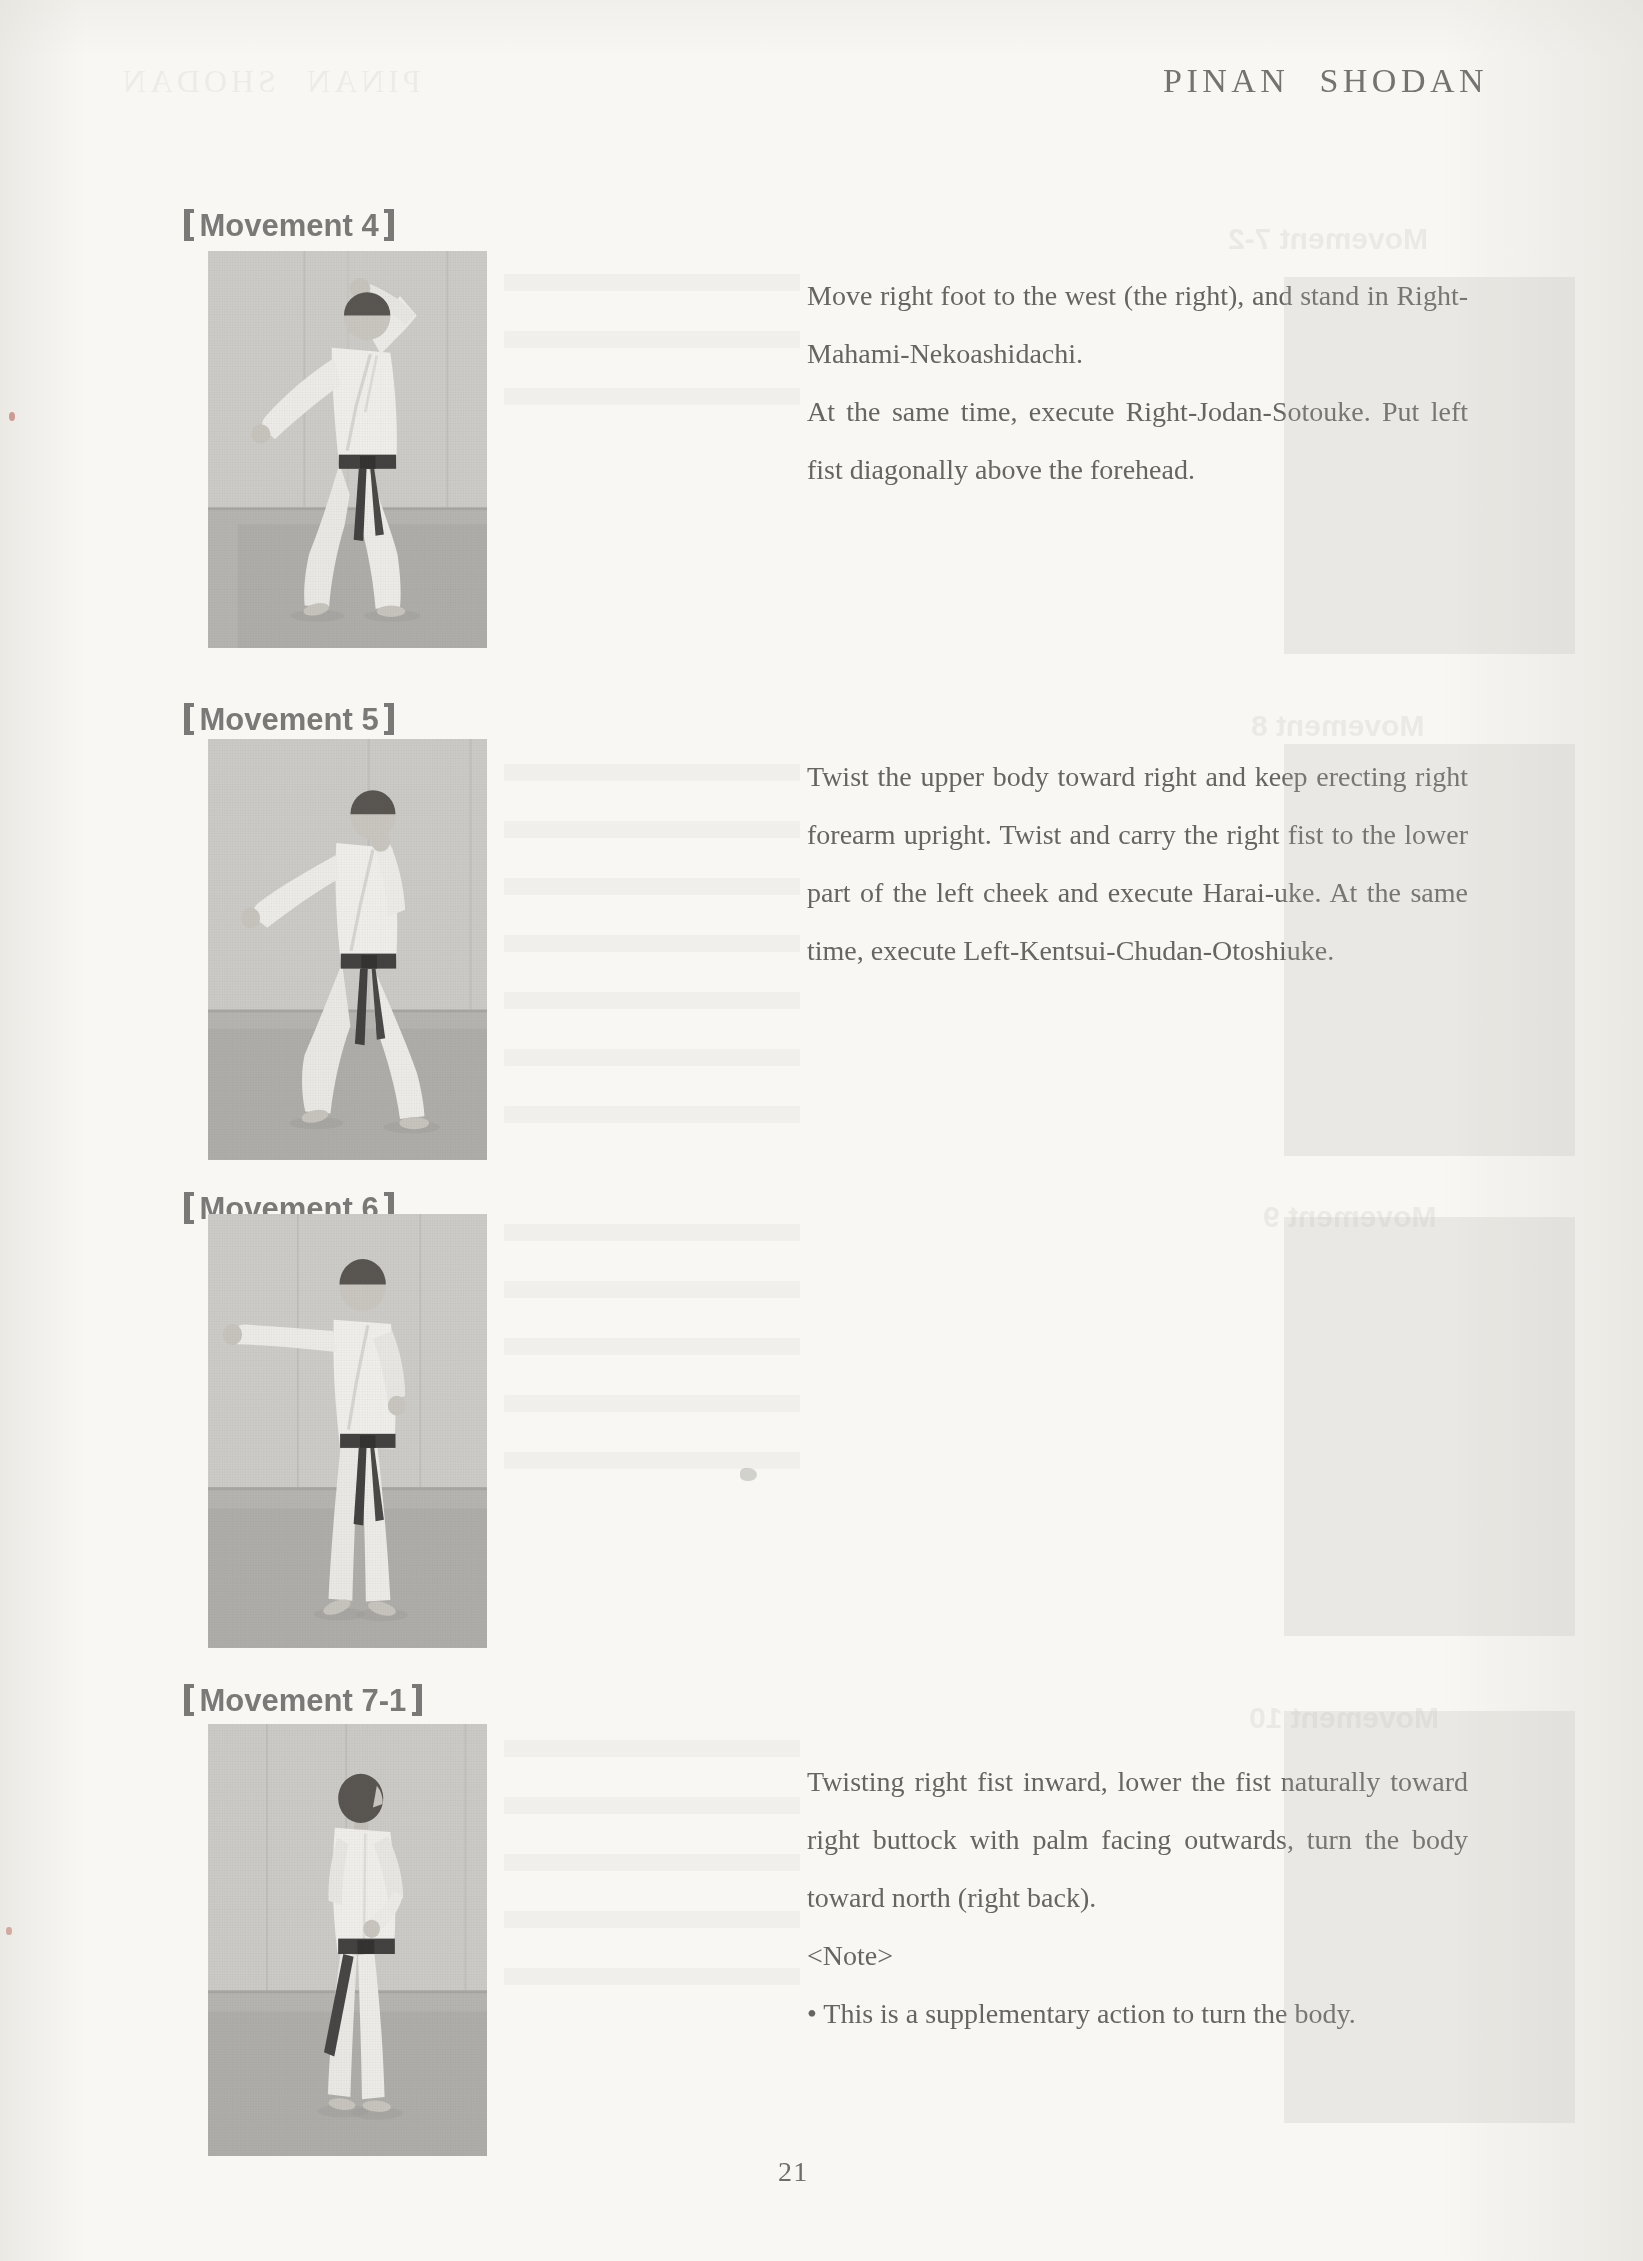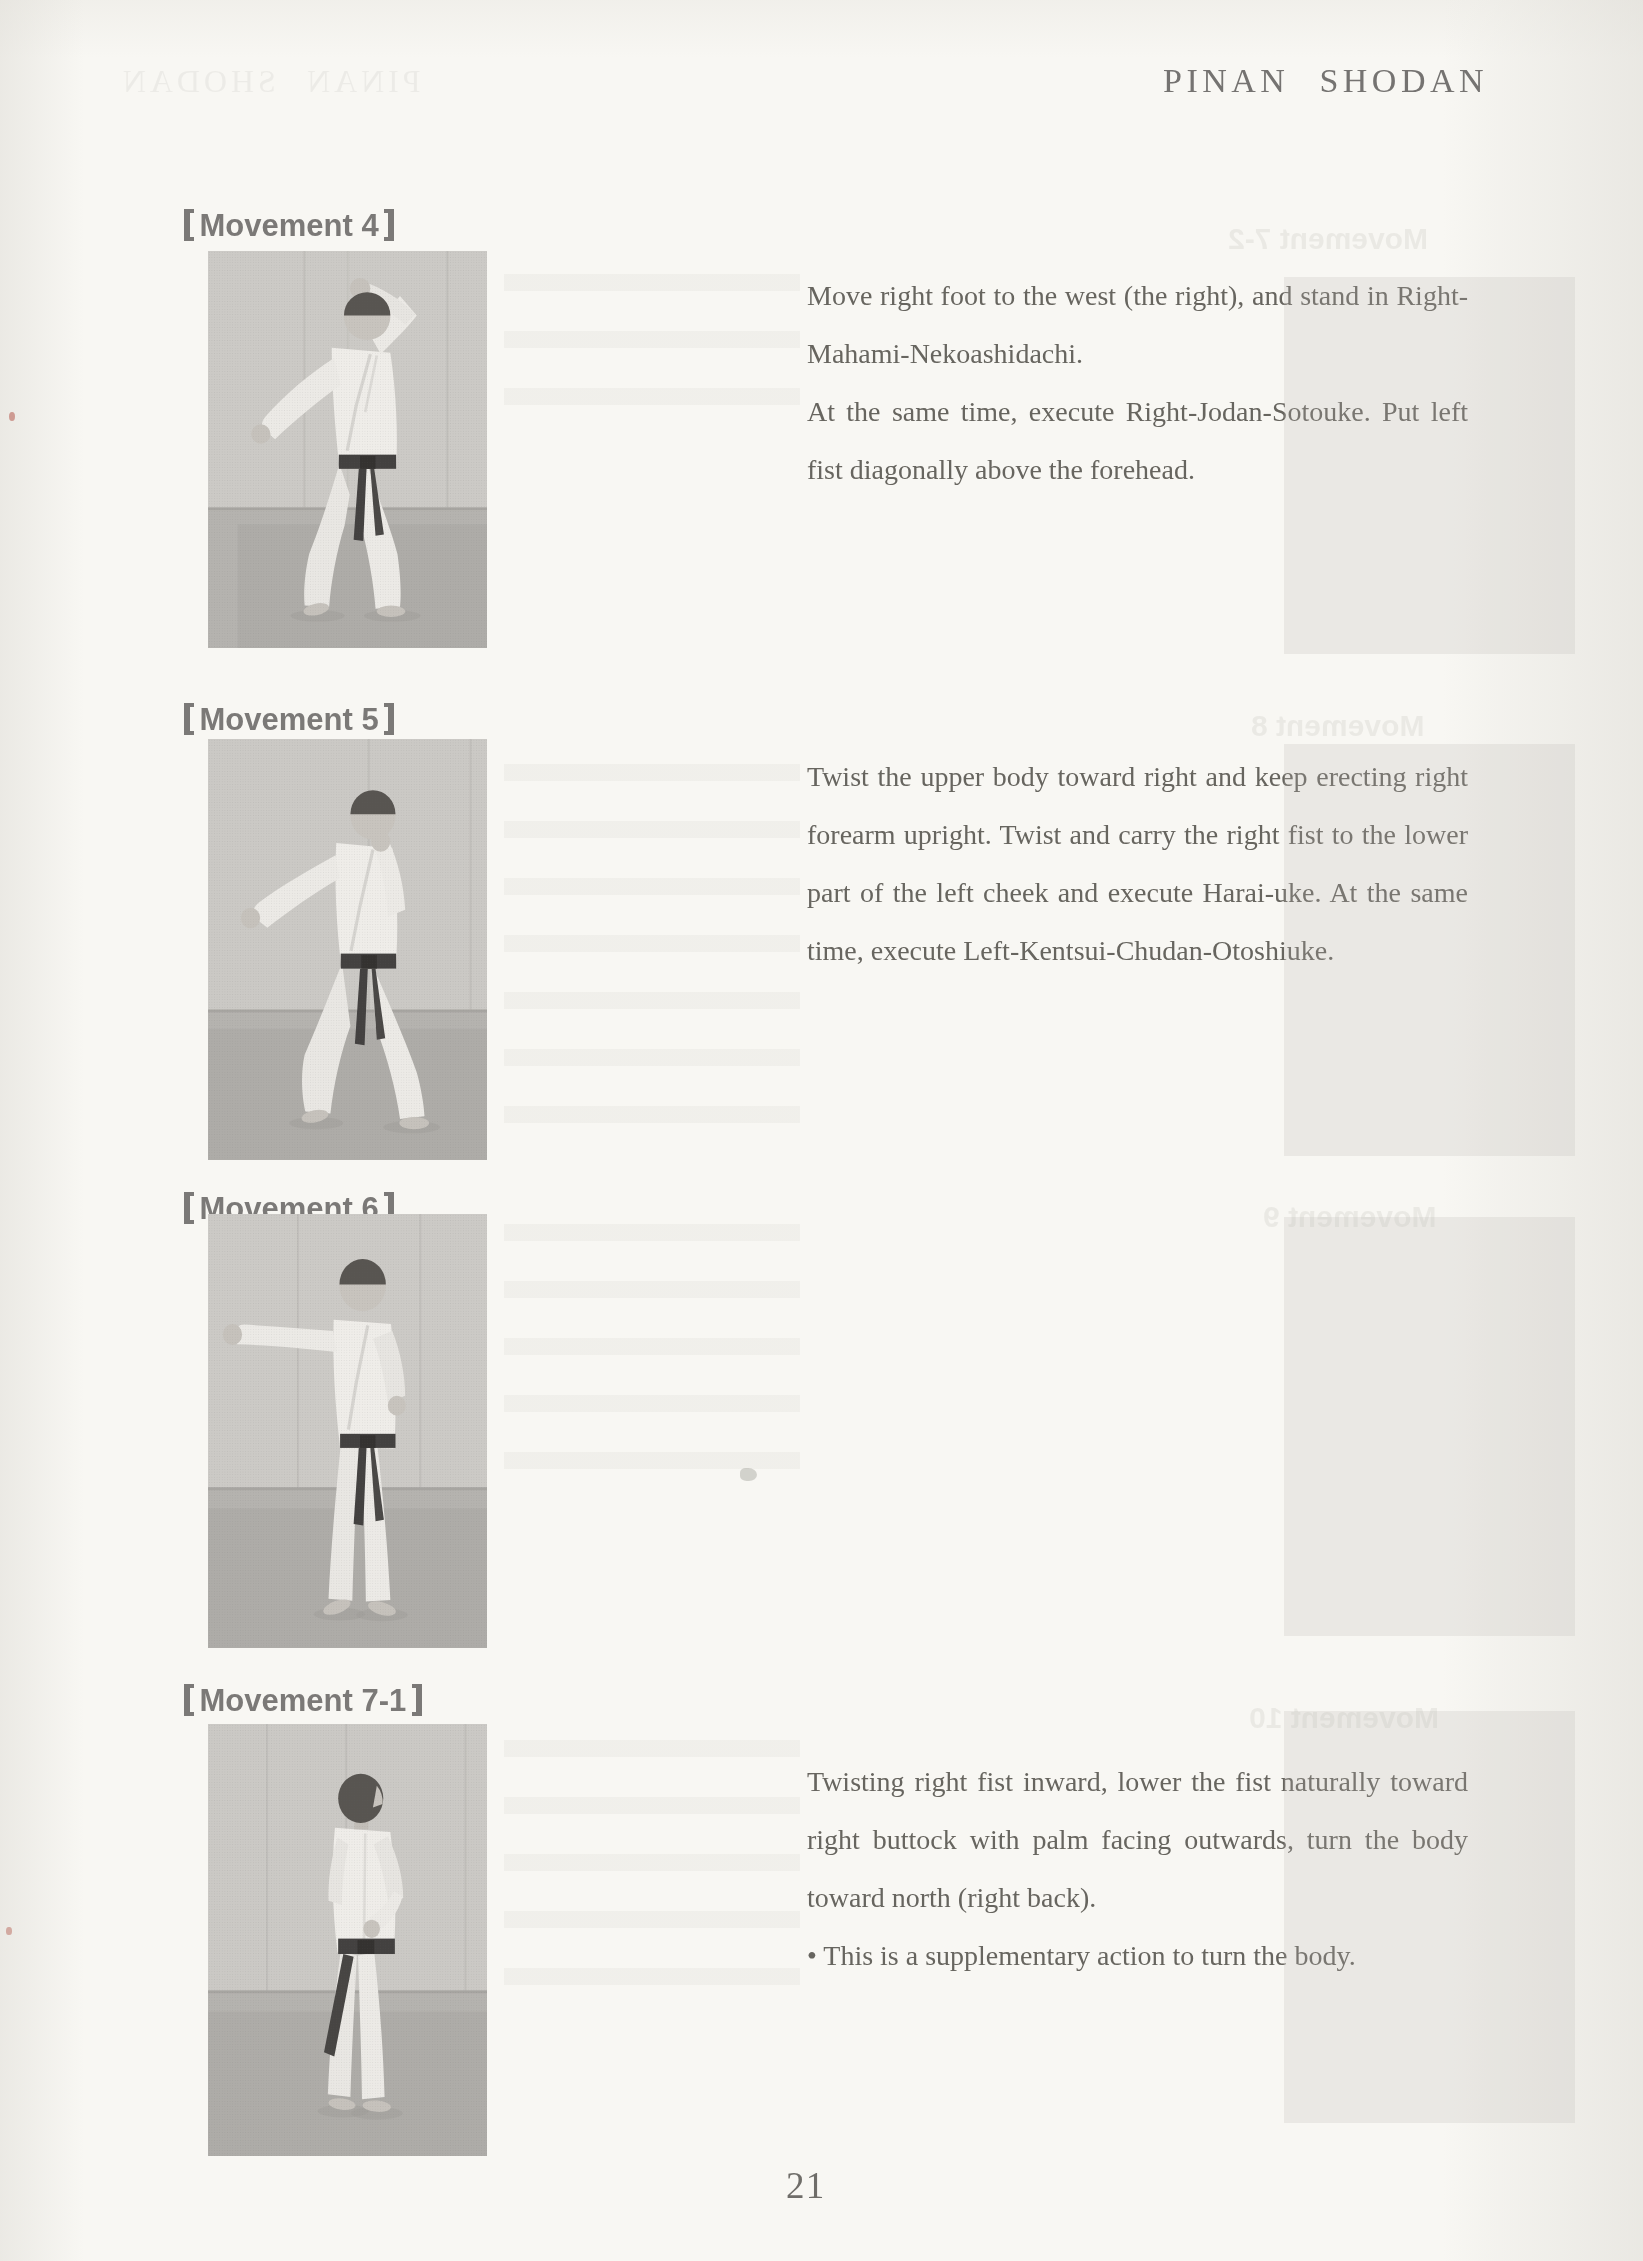--- a/index.html
+++ b/index.html
@@ -40,22 +40,22 @@
     font-size:28px;line-height:58px;color:#67655f;text-align:justify;}
   .mtext p{margin:0;}
   
   .ghost-heading{position:absolute;margin:0;white-space:nowrap;
     font-family:"Liberation Sans", sans-serif;font-weight:bold;font-size:30px;
     color:#8a887f;opacity:.12;transform:scaleX(-1);}
   .ghost-photo{position:absolute;left:1284px;width:291px;background:rgba(186,184,176,.22);}
   .ghost-lines{position:absolute;left:504px;width:296px;opacity:1;pointer-events:none;
     background:repeating-linear-gradient(180deg, rgba(140,138,128,.07) 0 17px, rgba(0,0,0,0) 17px 57px);}
   
-  .page-number{position:absolute;left:778px;top:2156px;margin:8px;
-    font-size:37px;color:#6f6d69;letter-spacing:1.3px;}
+  .page-number{position:absolute;left:778px;top:2156px;margin:0;
+    font-size:28px;color:#6f6d69;letter-spacing:1.3px;}
   .speck{position:absolute;border-radius:50%;}
 </style>
 </head>
 <body>
 
 <div class="page">
 
   <h1 class="header-title">PINAN SHODAN</h1>
   <p class="ghost-title">PINAN SHODAN</p>
 
@@ -215,20 +215,21 @@
           <path d="M210 328 L180 468 L196 474 L226 332 Z" fill="#474543"></path>
           <rect x="232" y="308" width="26" height="20" fill="#343230"></rect>
           <rect x="227" y="134" width="22" height="16" fill="#c2beb8"></rect>
           <circle cx="237" cy="106" r="35" fill="#585551"></circle>
           <path d="M262 88 a35 35 0 0 1 9 26 l-15 5 Z" fill="#c8c4be"></path>
         </g>
       </svg>
     </div>
     <div class="mtext" style="top:70px;">
       <p>Twisting right fist inward, lower the fist naturally toward right buttock with palm facing outwards, turn the body toward north (right back).</p>
+      <p>&lt;Note&gt;</p>
       <p>• This is a supplementary action to turn the body.</p>
     </div>
   </section>
 
   <p class="ghost-heading" style="left:1228px;top:222px;">Movement 7-2</p>
   <p class="ghost-heading" style="left:1251px;top:709px;">Movement 8</p>
   <p class="ghost-heading" style="left:1263px;top:1200px;">Movement 9</p>
   <p class="ghost-heading" style="left:1249px;top:1701px;">Movement 10</p>
 
   <div class="ghost-photo" style="top:277px;height:377px;"></div>

